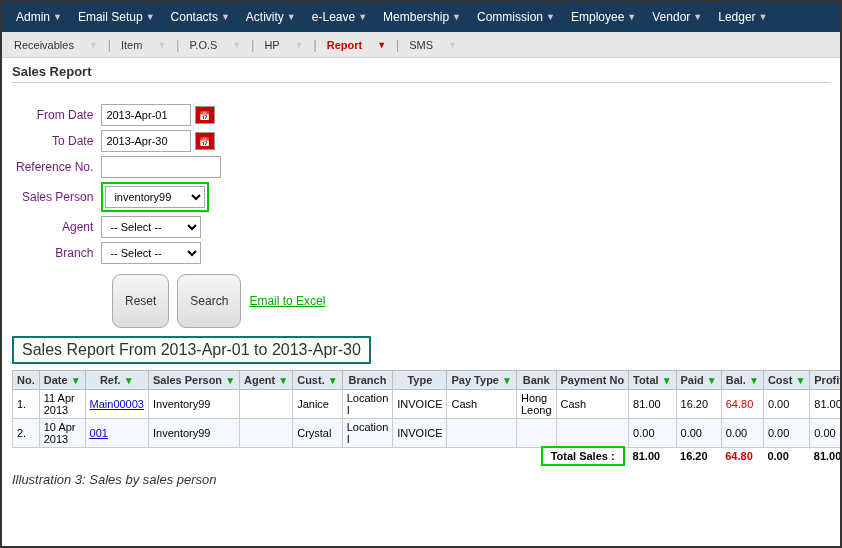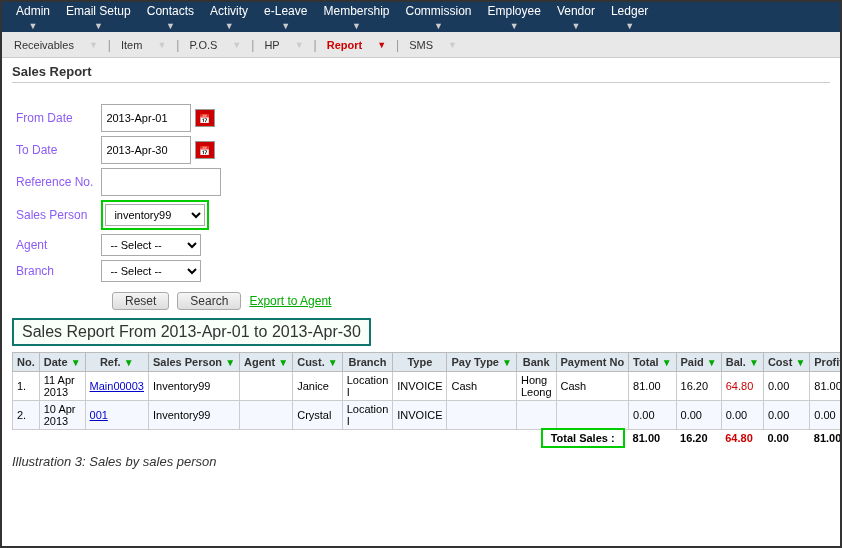--- a/index.html
+++ b/index.html
@@ -22,21 +22,20 @@
     }
     .top-nav-item {
       color: #fff;
       padding: 4px 8px;
       font-size: 12px;
       cursor: pointer;
       display: flex;
       align-items: center;
       gap: 3px;
       white-space: nowrap;
-      flex-direction: column;
     }
     .nav-arrow { font-size: 9px; color: #ccc; }
 
     
     .sub-nav {
       background: #e8e8e8;
       display: flex;
       align-items: center;
       padding: 2px 6px;
       height: 26px;
@@ -73,30 +72,30 @@
     .form-table {
       border-collapse: collapse;
       margin-bottom: 8px;
     }
     .form-table td {
       padding: 2px 4px;
       vertical-align: middle;
       font-size: 12px;
     }
     .form-label {
-      text-align: left;
-      color: #8b5cf6;
+      text-align: right;
+      color: #701a75;
       padding-right: 6px;
       white-space: nowrap;
     }
     .form-control {
       border: 1px solid #aaa;
       padding: 2px 4px;
       font-size: 11px;
-      height: 28px;
+      height: 22px;
     }
     select.form-control {
       height: 22px;
       background: #fff;
     }
     input.form-control {
       background: #fff;
     }
 
     .sales-person-wrapper {
@@ -132,27 +131,27 @@
       font-size: 12px;
     }
 
     .checkbox-input {
       width: 14px;
       height: 14px;
     }
 
     
     .btn {
-      padding: 1px 12px;
+      padding: 19px 12px;
       font-size: 12px;
       cursor: pointer;
       border: 1px solid #aaa;
       background: linear-gradient(to bottom, #f5f5f5, #ddd);
       color: #333;
-      border-radius: 3px;
+      border-radius: 9px;
     }
     .btn-link {
       color: #00aa00;
       background: none;
       border: none;
       cursor: pointer;
       font-size: 12px;
       text-decoration: underline;
     }
     .btn-row {
@@ -359,21 +358,21 @@
         </select>
       </td>
     </tr>
   </tbody>
     </table>
 
   
   <div class="btn-row">
     <button class="btn">Reset</button>
     <button class="btn">Search</button>
-    <button class="btn-link">Export to Agent</button>
+    <button class="btn-link">Email to Excel</button>
   </div>
 
   
   <div class="report-banner">Sales Report From 2013-Apr-01 to 2013-Apr-30</div>
 
   
   <table class="data-table">
     <thead>
       <tr>
         <th>No.</th>

